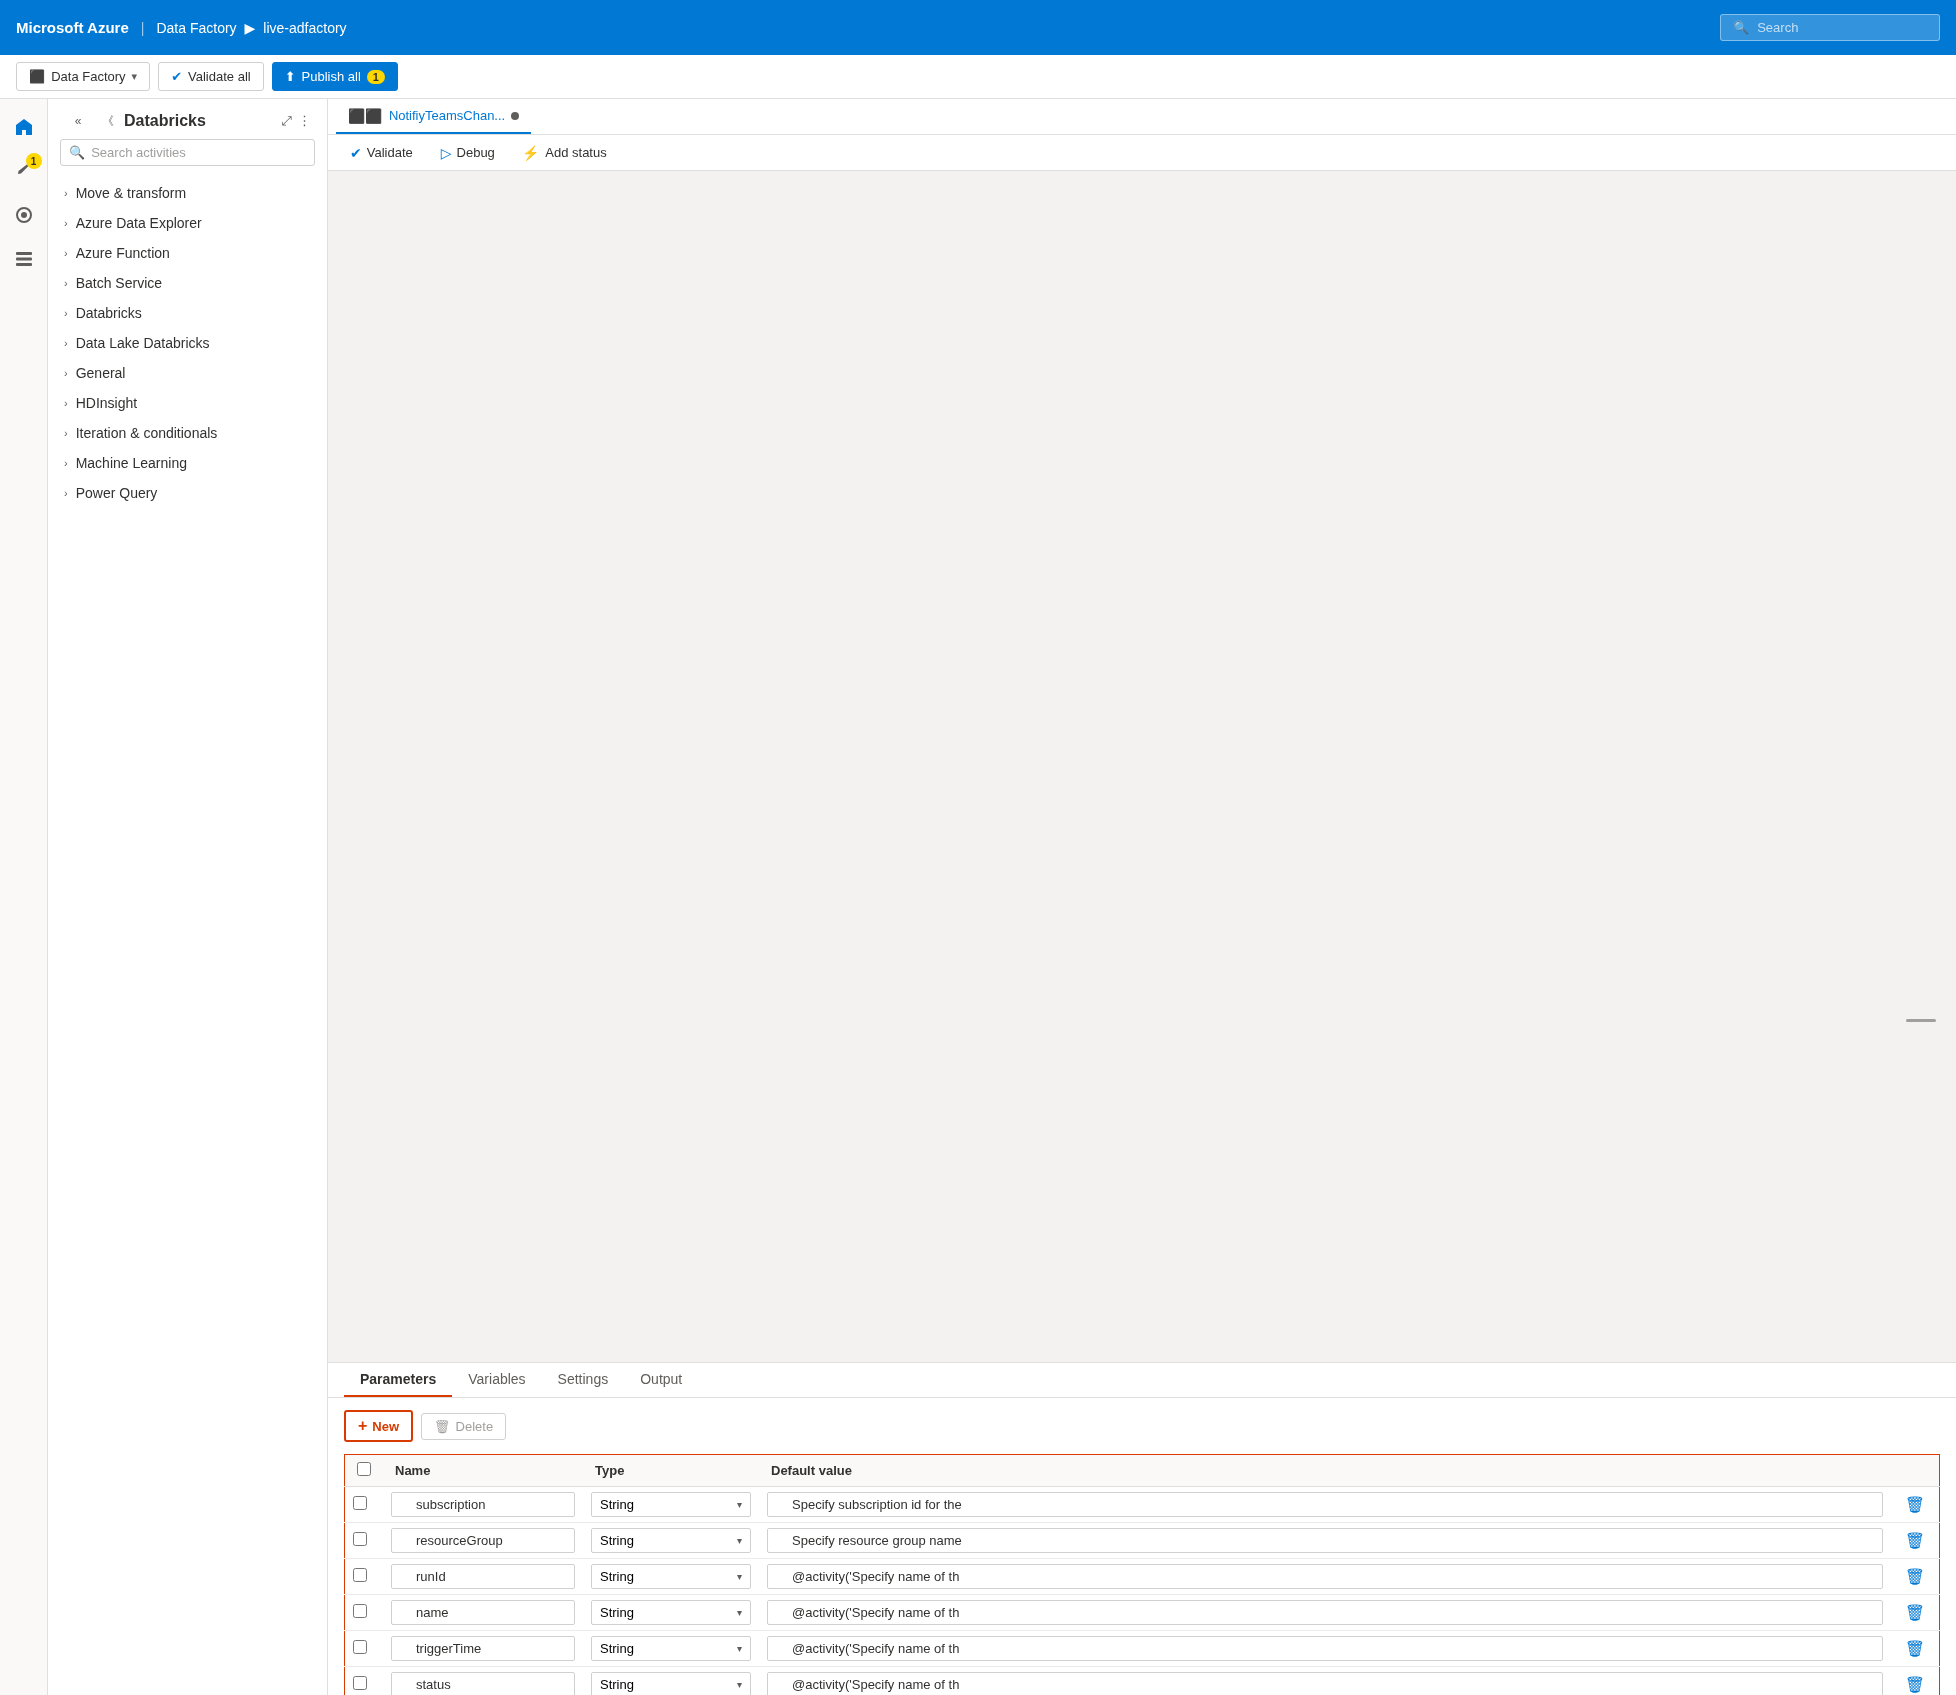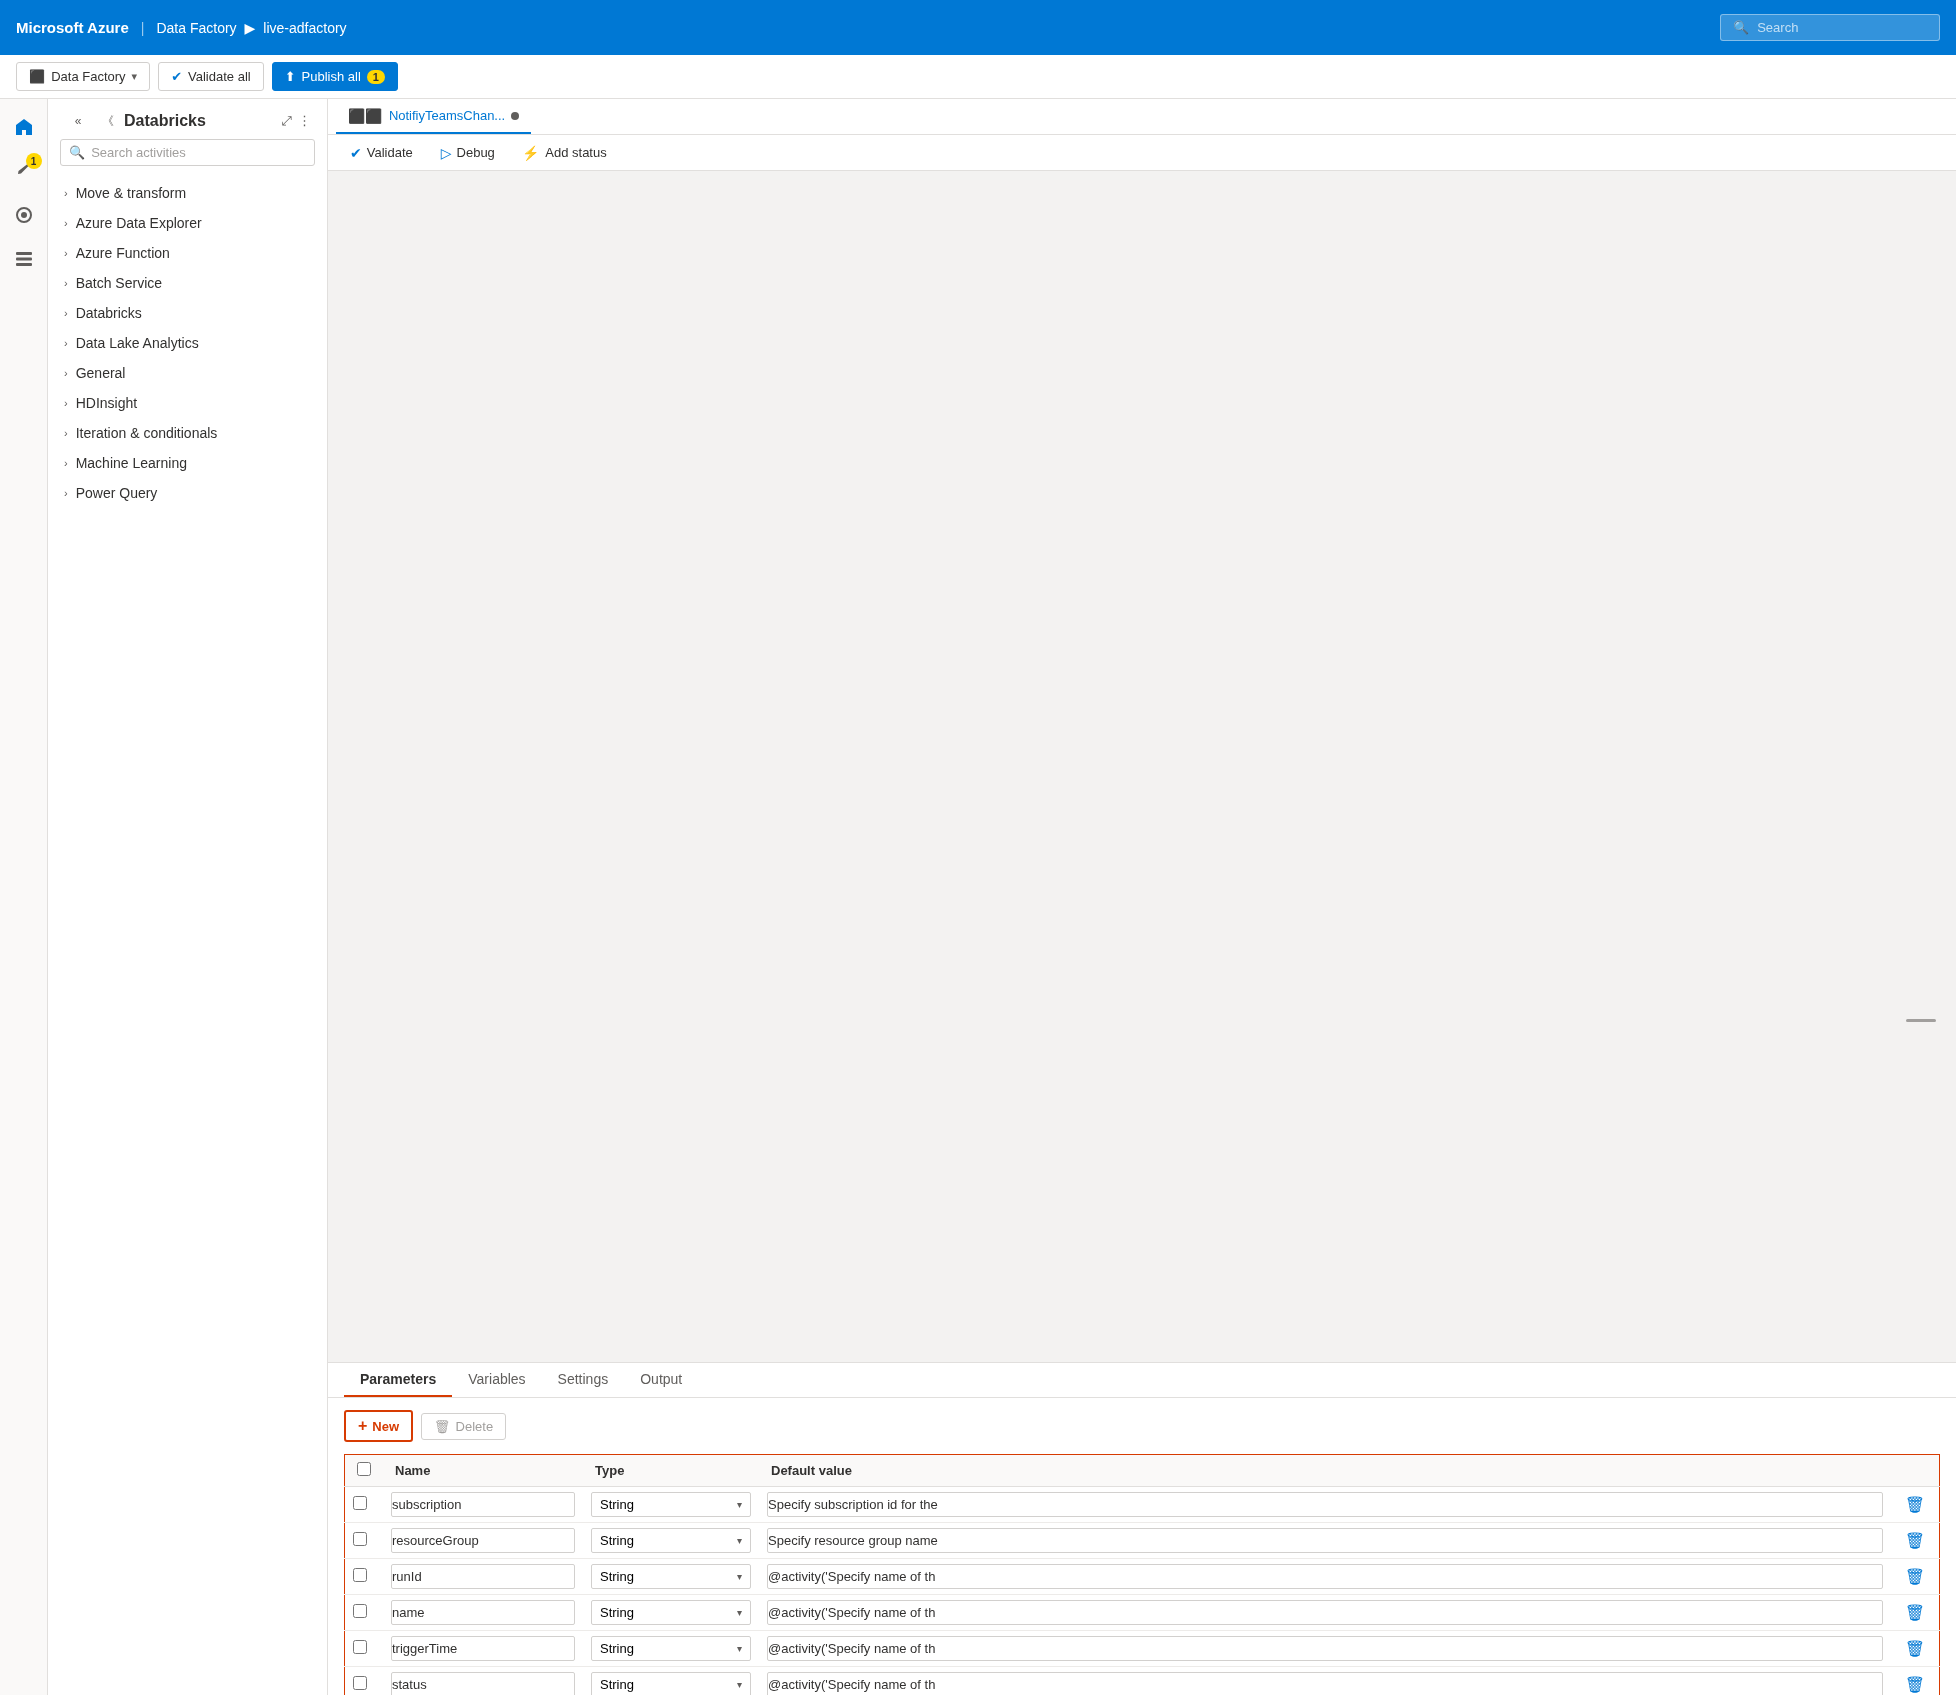--- a/index.html
+++ b/index.html
@@ -336,21 +336,21 @@
     }
     .params-table td {
       padding: 5px 8px;
       border-bottom: 1px solid #edebe9;
       vertical-align: middle;
     }
     .params-table tr:last-child td { border-bottom: none; }
     .param-name-input, .param-default-input {
       border: 1px solid #d2d0ce;
       border-radius: 2px;
-      padding: 4px 0;
+      padding: 4px 24px;
       font-size: 13px;
       width: 100%;
       outline: none;
       color: #323130;
     }
     .type-select-wrapper {
       display: flex;
       align-items: center;
       border: 1px solid #d2d0ce;
       border-radius: 2px;
@@ -492,21 +492,21 @@
       <div class="activity-group-item">
         <span class="chevron-right">›</span>
         <span>Batch Service</span>
       </div>
       <div class="activity-group-item">
         <span class="chevron-right">›</span>
         <span>Databricks</span>
       </div>
       <div class="activity-group-item">
         <span class="chevron-right">›</span>
-        <span>Data Lake Analytics</span>
+        <span>Data Lake Databricks</span>
       </div>
       <div class="activity-group-item">
         <span class="chevron-right">›</span>
         <span>General</span>
       </div>
       <div class="activity-group-item">
         <span class="chevron-right">›</span>
         <span>HDInsight</span>
       </div>
       <div class="activity-group-item">

